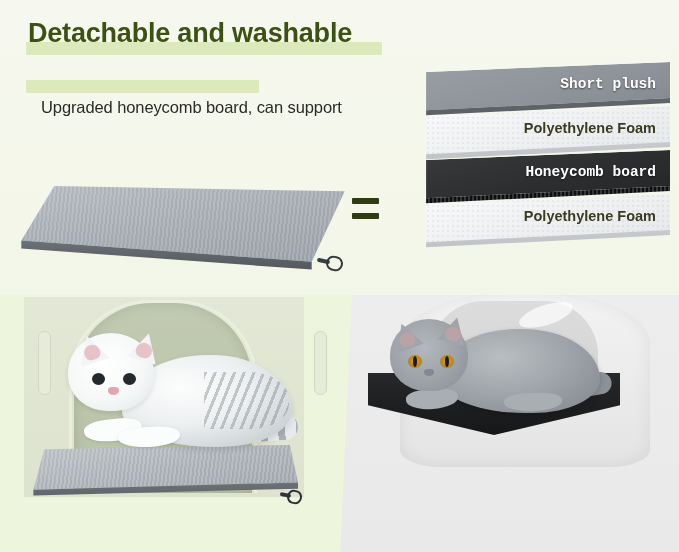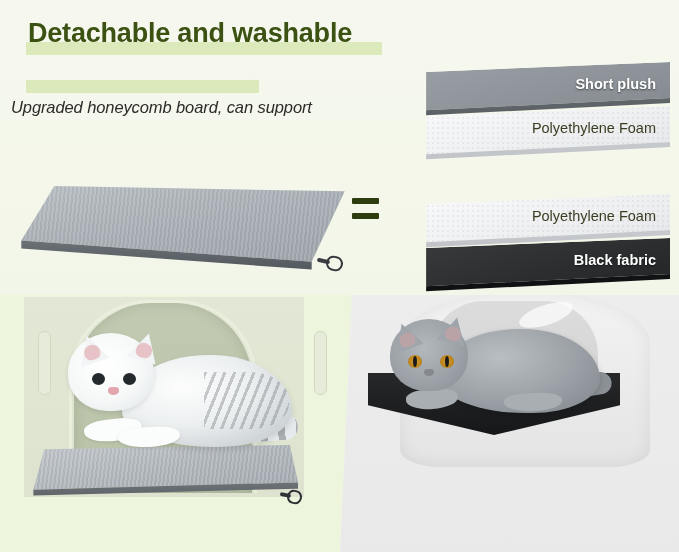--- a/index.html
+++ b/index.html
@@ -11,22 +11,22 @@
     background:linear-gradient(180deg,#f6f8ef 0%,#f4f7ea 60%,#f2f6e8 100%);}
 
   .title-line{position:absolute;left:28px;white-space:nowrap;z-index:3;
     font-size:27px;font-weight:bold;color:#3c5212;letter-spacing:-.2px;}
   #title-1{top:18px;}
   #title-2{top:56px;}
   .title-hl{position:absolute;left:26px;z-index:2;background:#dbe9bb;border-radius:1px;}
   #hl-1{top:42px;width:356px;height:13px;}
   #hl-2{top:80px;width:233px;height:13px;}
 
-  .body-line{position:absolute;left:11px;white-space:nowrap;z-index:3;
-    font-size:16.5px;color:#2b2b28;letter-spacing:-.1px;font-style:italic;}
+  .body-line{position:absolute;left:41px;white-space:nowrap;z-index:3;
+    font-size:16.5px;color:#2b2b28;letter-spacing:-.1px;}
   #body-1{top:98px;}
   #body-2{top:123px;}
 
   
   #mat-shot{position:absolute;left:18px;top:186px;width:330px;height:88px;}
   .mat-top{position:absolute;left:0;top:0;width:100%;height:100%;
     background:linear-gradient(170deg,#b9bfc4 0%,#a9b0b6 45%,#9ba2a9 100%);
     clip-path:polygon(11% 0%,99% 6%,89% 86%,1% 62%);
     box-shadow:0 2px 4px rgba(0,0,0,.18);}
   .mat-top::after{content:"";position:absolute;inset:0;
@@ -65,22 +65,22 @@
   .plush .face{background:linear-gradient(165deg,#9aa0a6 0%,#8d9399 55%,#81878d 100%);}
   .plush .edge{background:linear-gradient(180deg,#6e7379 0%,#585d62 100%);}
   .foam .face{background:linear-gradient(165deg,#fbfbfc 0%,#eceef0 60%,#e2e5e8 100%);}
   .foam .edge{background:linear-gradient(180deg,#d4d7da 0%,#bcc0c4 100%);}
   .foam .face::after{content:"";position:absolute;inset:0;
     background:radial-gradient(circle at 20% 40%,rgba(0,0,0,.05) 0 1px,transparent 1.5px) 0 0/5px 5px;}
   .black .face{background:linear-gradient(165deg,#3a3c3e 0%,#2b2d2f 55%,#212325 100%);}
   .black .edge{background:linear-gradient(180deg,#17191b 0%,#0d0e10 100%);}
   .honey .edge{background:repeating-linear-gradient(90deg,#0d0e10 0 2px,#35383b 2px 4px);}
 
-  .lbl-white{color:#ffffff;font-weight:bold;text-shadow:0 1px 2px rgba(0,0,0,.55);}
-  .lbl-olive{color:#3c3c22;font-weight:normal;margin-left:24px;}
+  .lbl-white{color:#ffffff;font-weight:bold;text-shadow:0 1px 2px rgba(0,0,0,.55);font-family:Liberation Mono, monospace;}
+  .lbl-olive{color:#3c3c22;font-weight:bold;margin-left:24px;}
 
   
   #bottom-section{position:absolute;left:0;top:295px;width:679px;height:257px;}
 
   #panel-left{position:absolute;left:0;top:0;width:352px;height:257px;
     background:#edf5dd;clip-path:polygon(0 0,100% 0,96.5% 100%,0 100%);}
   #panel-right{position:absolute;left:340px;top:0;width:339px;height:257px;
     background:linear-gradient(180deg,#ededed 0%,#e9e9e9 100%);
     clip-path:polygon(3.5% 0,100% 0,100% 100%,0 100%);}
 
@@ -225,36 +225,36 @@
       </div>
 
       <div class="layer" id="lay-1">
         <div class="slab foam">
             <div class="face"></div>
             <div class="edge"></div>
           </div>
         <div class="lay-label lbl-olive">Polyethylene Foam</div>
       </div>
 
+      <div class="layer" id="lay-2">
+        <div class="slab black honey">
+            <div class="face"></div>
+            <div class="edge"></div>
+          </div>
+        <div class="lay-label lbl-white">Honeycomb board</div>
+      </div>
 
       <div class="layer" id="lay-3">
         <div class="slab foam">
             <div class="face"></div>
             <div class="edge"></div>
           </div>
         <div class="lay-label lbl-olive">Polyethylene Foam</div>
       </div>
 
-      <div class="layer" id="lay-4">
-        <div class="slab black">
-            <div class="face"></div>
-            <div class="edge"></div>
-          </div>
-        <div class="lay-label lbl-white">Black fabric</div>
-      </div>
 
     </div>
   </div>
 
   <div id="bottom-section">
 
     <div id="panel-left">
       <div id="carrier-l">
         <div id="carrier-l-inner"></div>
         <div class="strap-l" id="strap-l1"></div>

